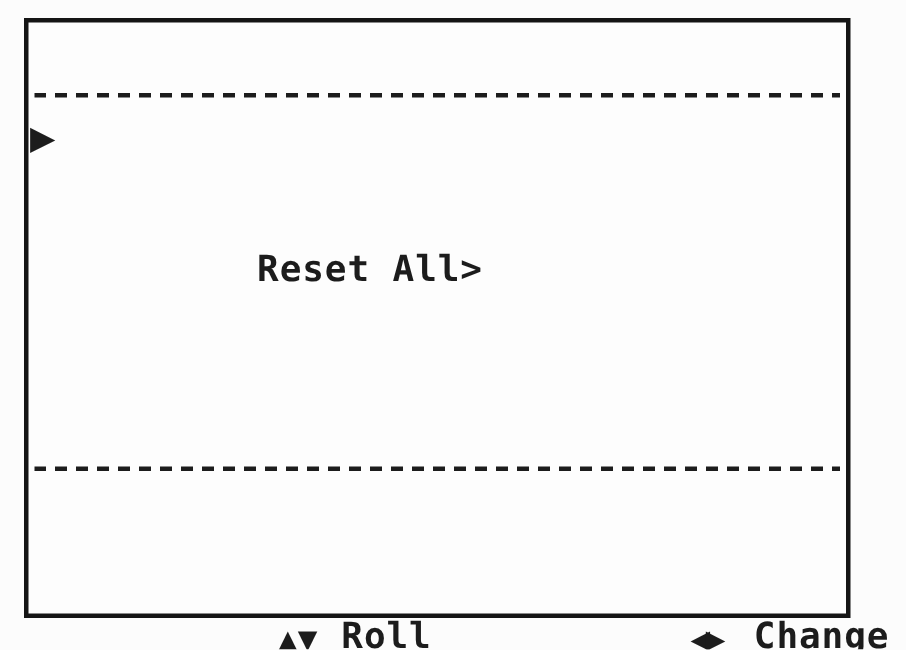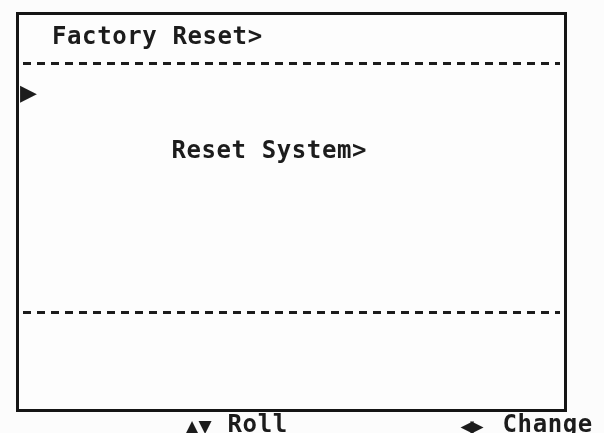--- a/index.html
+++ b/index.html
@@ -90,28 +90,30 @@
   .tri.pair-lr { letter-spacing: -3px; }
   .hint-label-roll   { margin-left: 16px; }
   .hint-label-change { margin-left: 22px; }
 </style>
 </head>
 <body>
 
 <div class="stage">
   <div class="panel">
 
-    <div class="title">Factory Reset&gt;</div>
 
     <div class="sep sep-top"></div>
 
     <div class="menu">
       <div class="menu-row">
         <span class="cursor">▶</span>
-        <span>Reset System&gt;</span>
+      </div>
+      <div class="menu-row">
+        <span class="cursor"></span>
+        <span>Reset All&gt;</span>
       </div>
     </div>
 
     <div class="sep sep-bottom"></div>
 
     <div class="footer-col footer-left">
       <div class="hint-line icon-line-left">
         <span class="tri">▲▼</span><span class="hint-label-roll">Roll</span>
       </div>
       

